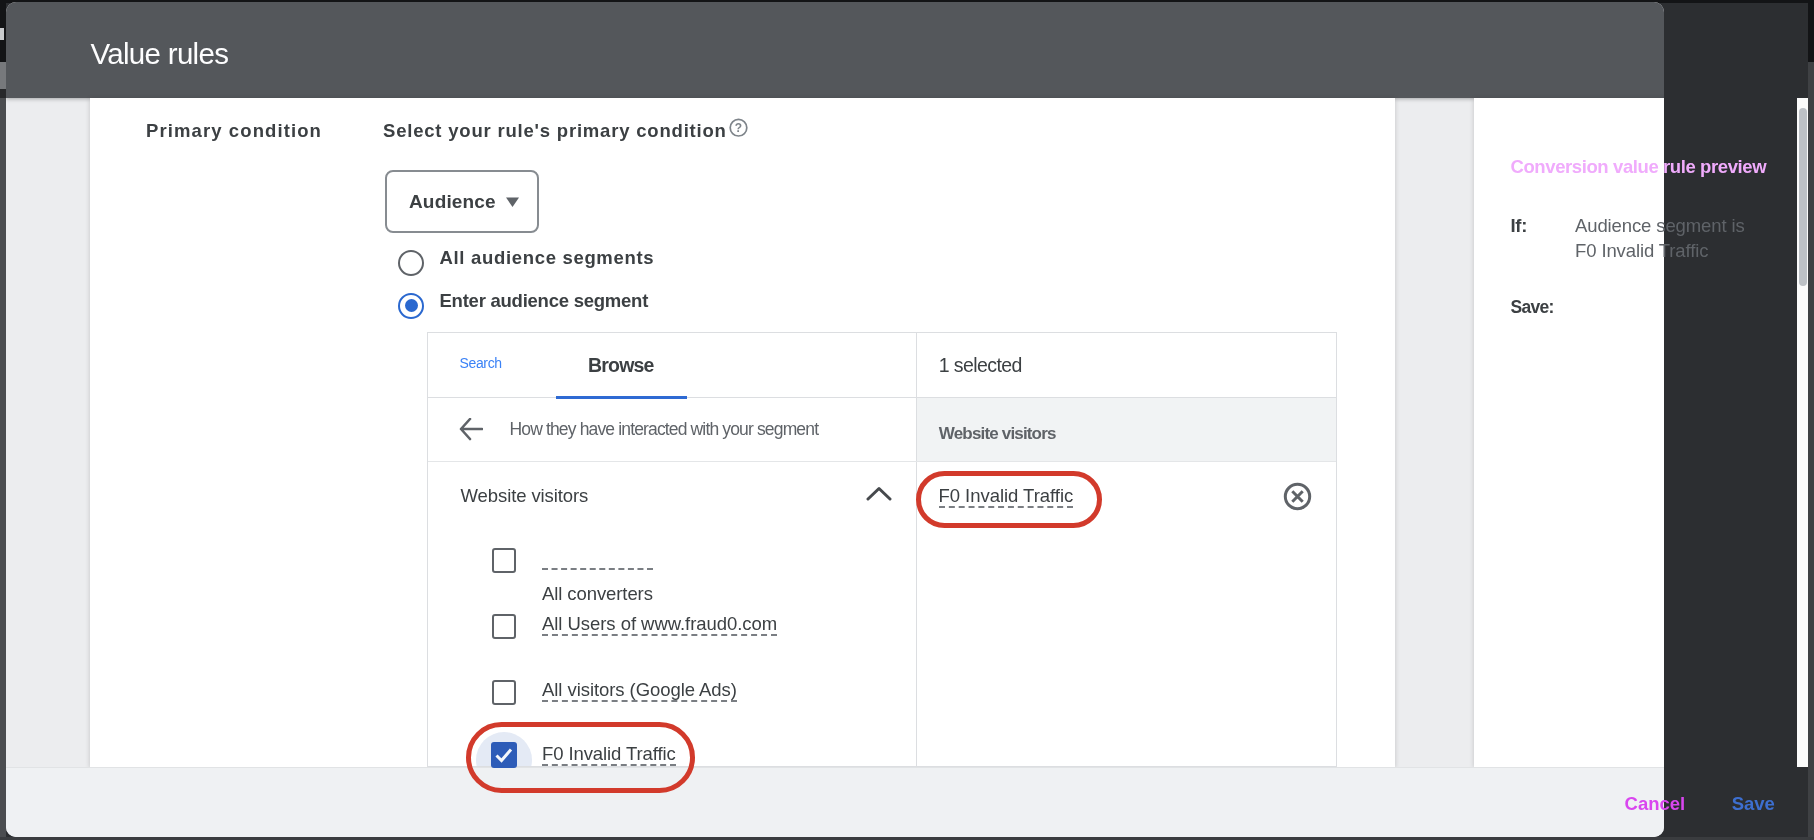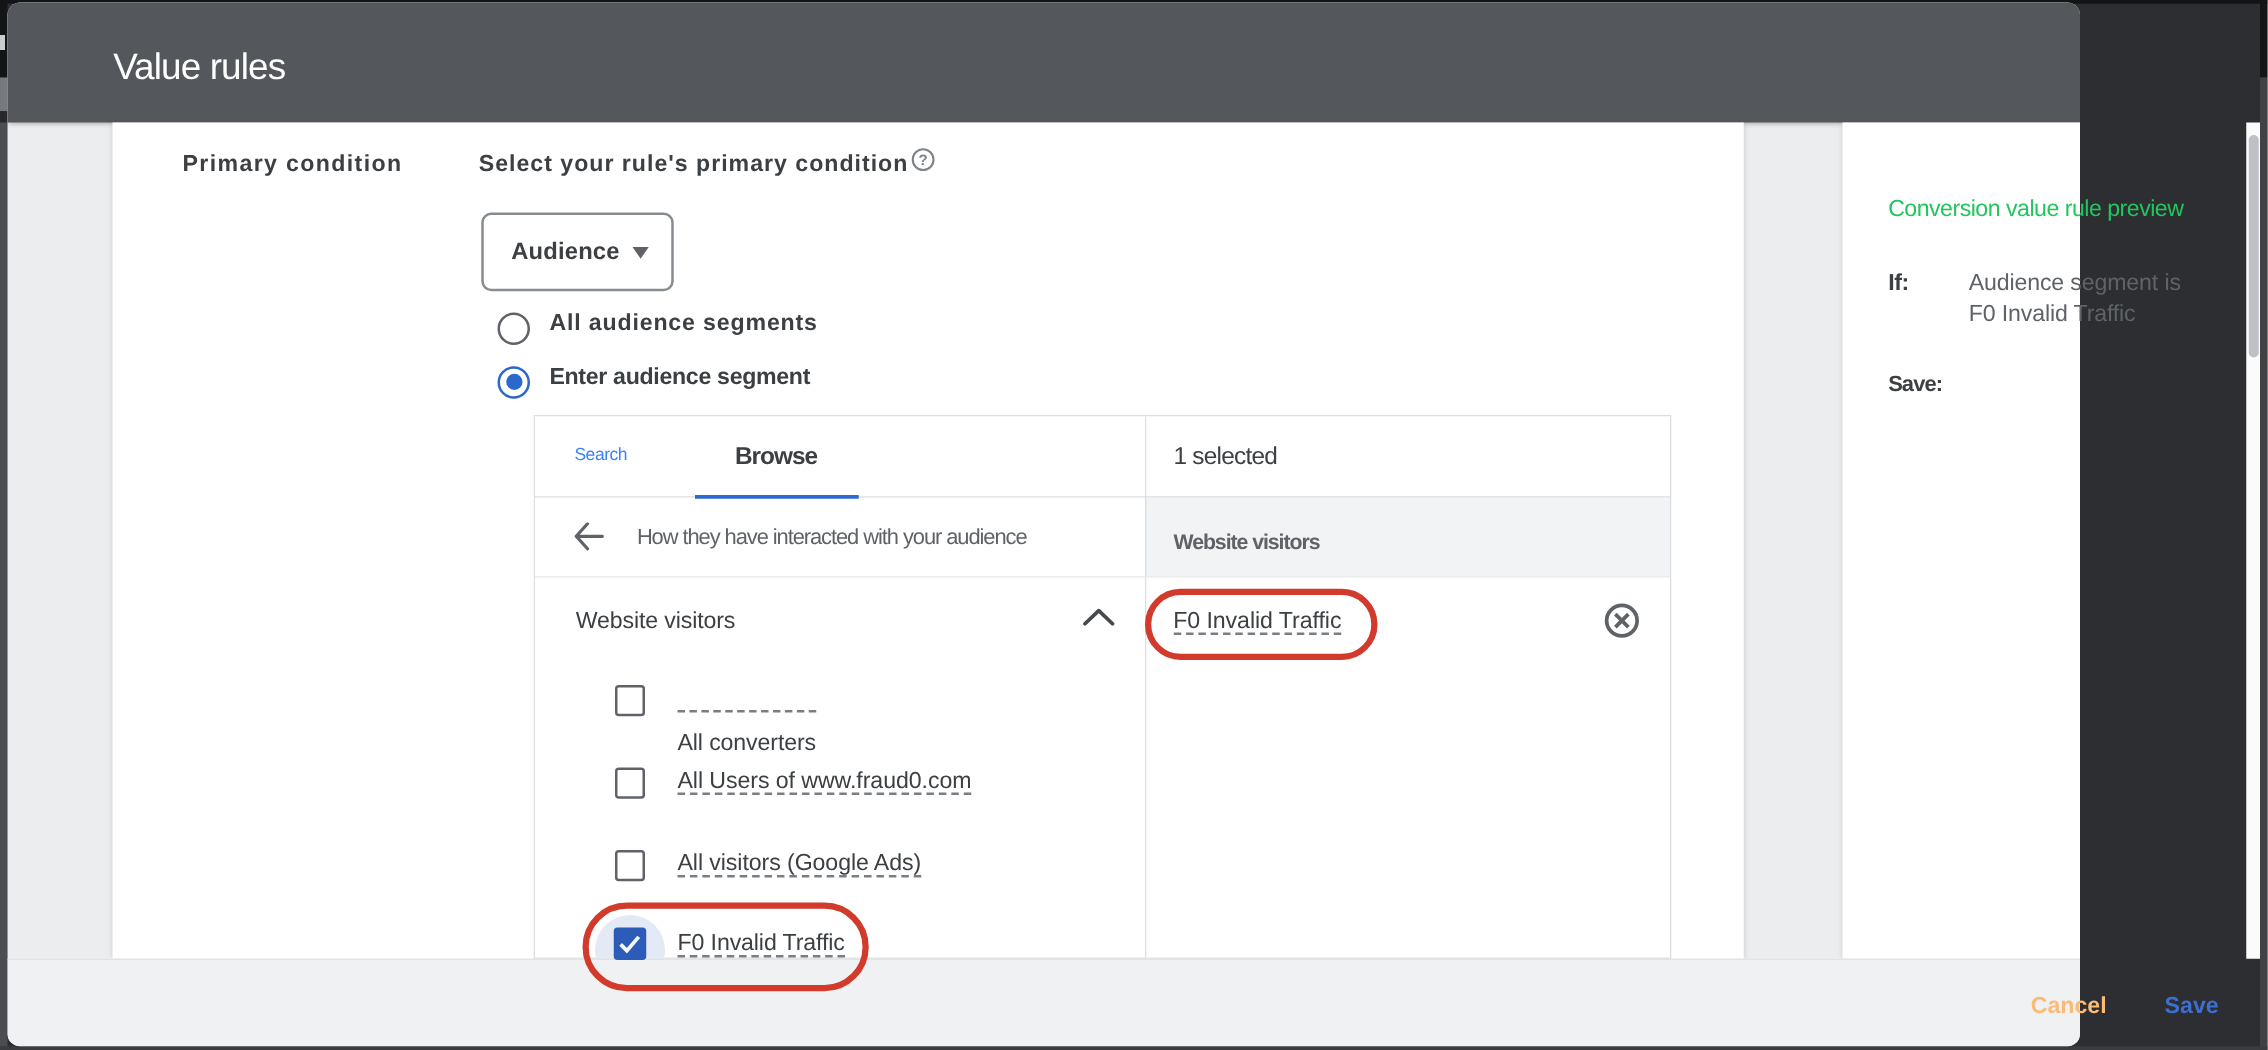--- a/index.html
+++ b/index.html
@@ -69,21 +69,21 @@
   <div class="abs" style="left:48.3px;top:398.5px;width:56px;height:56px;border-radius:50%;background:#e4eaf5;"></div>
 </div>
 
 <div class="txt" id="t-search" style="left:459.5px;top:356px;font-size:14px;font-weight:normal;color:#3b82f6;letter-spacing:-0.36px;">Search</div>
 <div class="txt" id="t-browse" style="left:588px;top:356px;font-size:19.5px;font-weight:bold;color:#3c4043;letter-spacing:-0.8px;">Browse</div>
 <div class="txt" id="t-1sel" style="left:938.8px;top:355.6px;font-size:19.5px;color:#3c4043;letter-spacing:-0.6px;">1 selected</div>
 
 <svg class="abs" style="left:458px;top:418px;" width="25" height="24" viewBox="0 0 25 24">
   <path d="M12 2 L3 12 L12 22 M3 12 L24 12" fill="none" stroke="#5f6368" stroke-width="2.6" stroke-linecap="round" stroke-linejoin="round" transform="translate(0,-1)"></path>
 </svg>
-<div class="txt" id="t-how" style="left:509.5px;top:420.5px;font-size:17.5px;color:#5f6368;letter-spacing:-0.85px;">How they have interacted with your audience</div>
+<div class="txt" id="t-how" style="left:509.5px;top:420.5px;font-size:17.5px;color:#5f6368;letter-spacing:-0.85px;">How they have interacted with your segment</div>
 
 <div class="txt" id="t-wvg" style="left:938.8px;top:425px;font-size:17px;font-weight:bold;color:#5f6368;letter-spacing:-0.83px;">Website visitors</div>
 
 <div class="txt" id="t-wv" style="left:460.6px;top:487.3px;font-size:18.5px;color:#3c4043;letter-spacing:-0.1px;">Website visitors</div>
 <svg class="abs" style="left:866px;top:486px;" width="26" height="15" viewBox="0 0 26 15">
   <path d="M2 13 L13 2.5 L24 13" fill="none" stroke="#46494d" stroke-width="3" stroke-linecap="round" stroke-linejoin="round"></path>
 </svg>
 
 <div class="abs" style="left:491.5px;top:548px;width:24.5px;height:24.5px;border:2.6px solid #5f6368;border-radius:3px;box-sizing:border-box;"></div>
 <div class="txt" id="t-cb1" style="left:542px;top:549.4px;font-size:18.5px;color:#3c4043;letter-spacing:-0.09px;margin-top:36px;">All converters</div>
@@ -109,23 +109,23 @@
 <div class="txt" id="t-f0r" style="left:938.5px;top:486.6px;font-size:18.5px;color:#3c4043;letter-spacing:-0.04px;">F0 Invalid Traffic</div>
 <div class="abs" id="u-f0r" style="left:938.5px;top:505.6px;width:134.6px;height:0;border-bottom:2px dashed #7a7e83;"></div>
 
 <div class="abs" style="left:915.5px;top:470.8px;width:186.1px;height:57px;border:5px solid #d23a2b;border-radius:29px;box-sizing:border-box;"></div>
 
 <svg class="abs" style="left:1283px;top:481.5px;" width="29" height="29" viewBox="0 0 29 29">
   <circle cx="14.5" cy="14.5" r="12.2" fill="none" stroke="#5f6368" stroke-width="3"></circle>
   <path d="M9.3 9.3 L19.7 19.7 M19.7 9.3 L9.3 19.7" stroke="#5f6368" stroke-width="3" stroke-linecap="butt"></path>
 </svg>
 
-<div class="txt" id="t-conv" style="left:1510.5px;top:158.2px;font-size:18.5px;font-weight:normal;color:#22c55e;letter-spacing:-0.4px;">Conversion value rule preview</div>
+<div class="txt" id="t-conv" style="left:1510.5px;top:158.2px;font-size:18.5px;font-weight:bold;color:#f0abfc;letter-spacing:-0.4px;">Conversion value rule preview</div>
 <div class="txt" id="t-if" style="left:1510.5px;top:217px;font-size:18.5px;font-weight:bold;color:#3c4043;letter-spacing:-0.3px;">If:</div>
 <div class="txt" id="t-aud-seg" style="left:1575px;top:217px;font-size:18.5px;color:#5f6368;letter-spacing:-0.11px;">Audience segment is</div>
 <div class="txt" id="t-f0s" style="left:1575px;top:242px;font-size:18.5px;color:#5f6368;letter-spacing:-0.11px;">F0 Invalid Traffic</div>
 <div class="txt" id="t-then" style="left:1510.5px;top:299.3px;font-size:17.5px;font-weight:bold;color:#3c4043;letter-spacing:-0.7px;">Save:</div>
 
 <div class="abs" style="left:1797px;top:98px;width:11px;height:669px;background:#fbfbfb;"></div>
 <div class="abs" style="left:1798.5px;top:108px;width:8px;height:178px;background:#bdc1c6;border-radius:4px;"></div>
 
-<div class="txt" id="t-cancel" style="left:1624.6px;top:794.5px;font-size:18.5px;font-weight:bold;color:#fdba74;">Cancel</div>
+<div class="txt" id="t-cancel" style="left:1624.6px;top:794.5px;font-size:18.5px;font-weight:bold;color:#d946ef;">Cancel</div>
 <div class="txt" id="t-save" style="left:1731.7px;top:794.5px;font-size:18.5px;font-weight:bold;color:#3d6fd0;">Save</div>
 
 </body></html>

